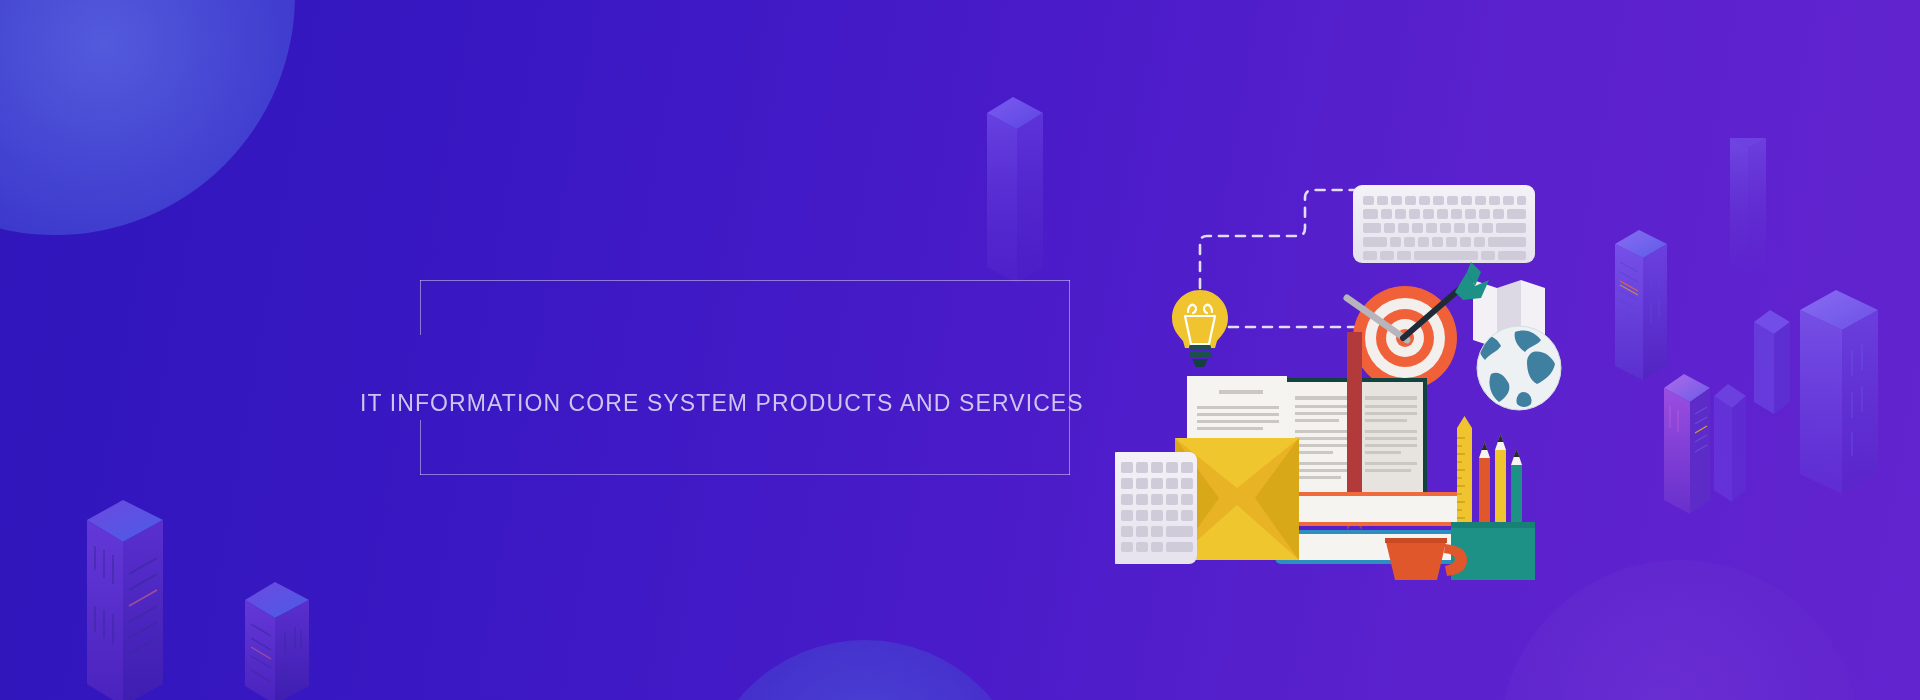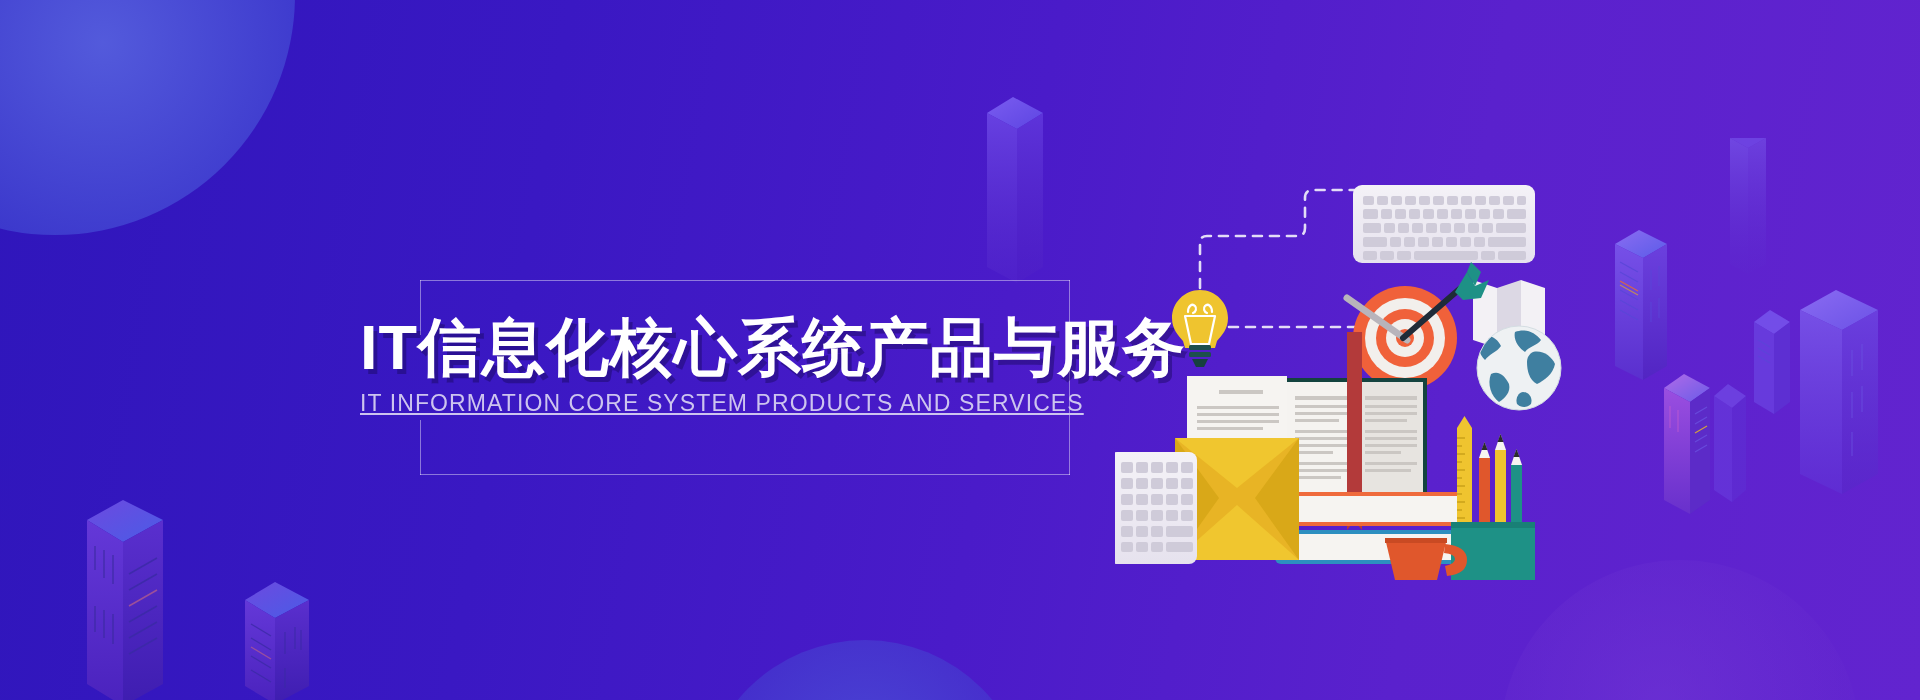--- a/index.html
+++ b/index.html
@@ -45,21 +45,21 @@
 
   .headline {
     position:absolute; left:-60px; top:36px;
     font-size:63px; font-weight:bold; color:#ffffff;
     letter-spacing:1px; white-space:nowrap; line-height:1;
     text-shadow: 4px 5px 0 rgba(22,6,86,.42);
   }
   .subline {
     position:absolute; left:-60px; top:112px;
     font-size:23px; color:#cdc4ef; letter-spacing:1.1px;
-    white-space:nowrap; line-height:1;text-decoration:underline;
+    white-space:nowrap; line-height:1;
   }
 
   
   .illustration { position:absolute; left:1115px; top:140px; width:460px; height:440px; }
   .illustration svg { display:block; }
 </style>
 </head>
 <body>
 
 <div class="banner">
@@ -280,21 +280,20 @@
   </div>
 
   <div class="text-block">
     <div class="frame">
       <div class="frame-line f-top"></div>
       <div class="frame-line f-bottom"></div>
       <div class="frame-line f-right"></div>
       <div class="frame-line f-left-a"></div>
       <div class="frame-line f-left-b"></div>
     </div>
-    <div class="headline">IT信息化核心系统产品与服务</div>
     <div class="subline">IT INFORMATION CORE SYSTEM PRODUCTS AND SERVICES</div>
   </div>
 
   <div class="illustration">
     <svg width="460" height="440" viewBox="0 0 460 440">
       <defs>
         <linearGradient id="keyBody" x1="0" y1="0" x2="0" y2="1">
           <stop offset="0" stop-color="#f4f2f7"></stop>
             <stop offset="1" stop-color="#e6e2ee"></stop>
         </linearGradient>

